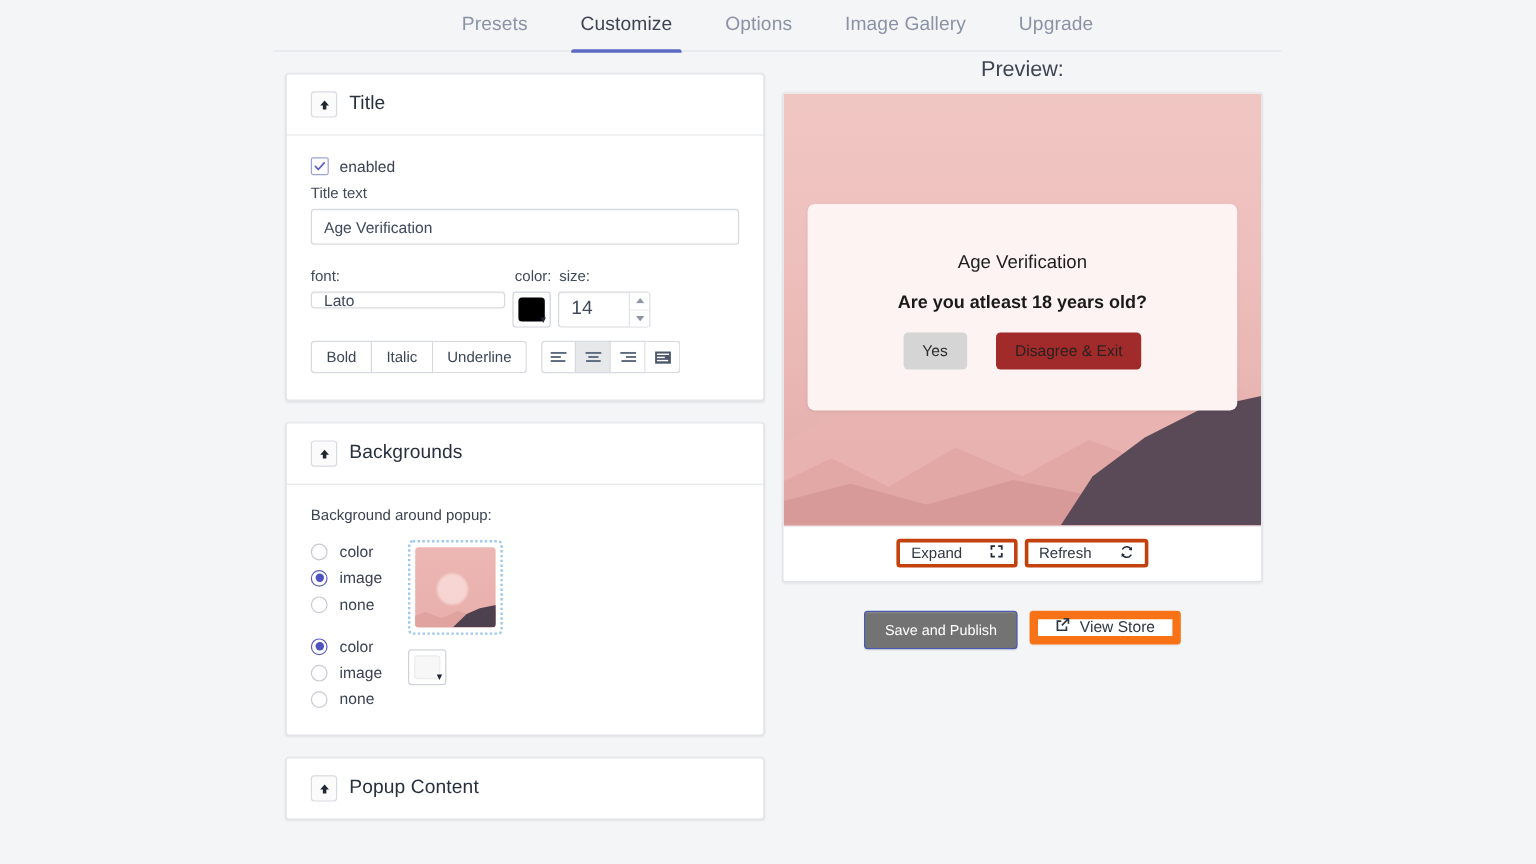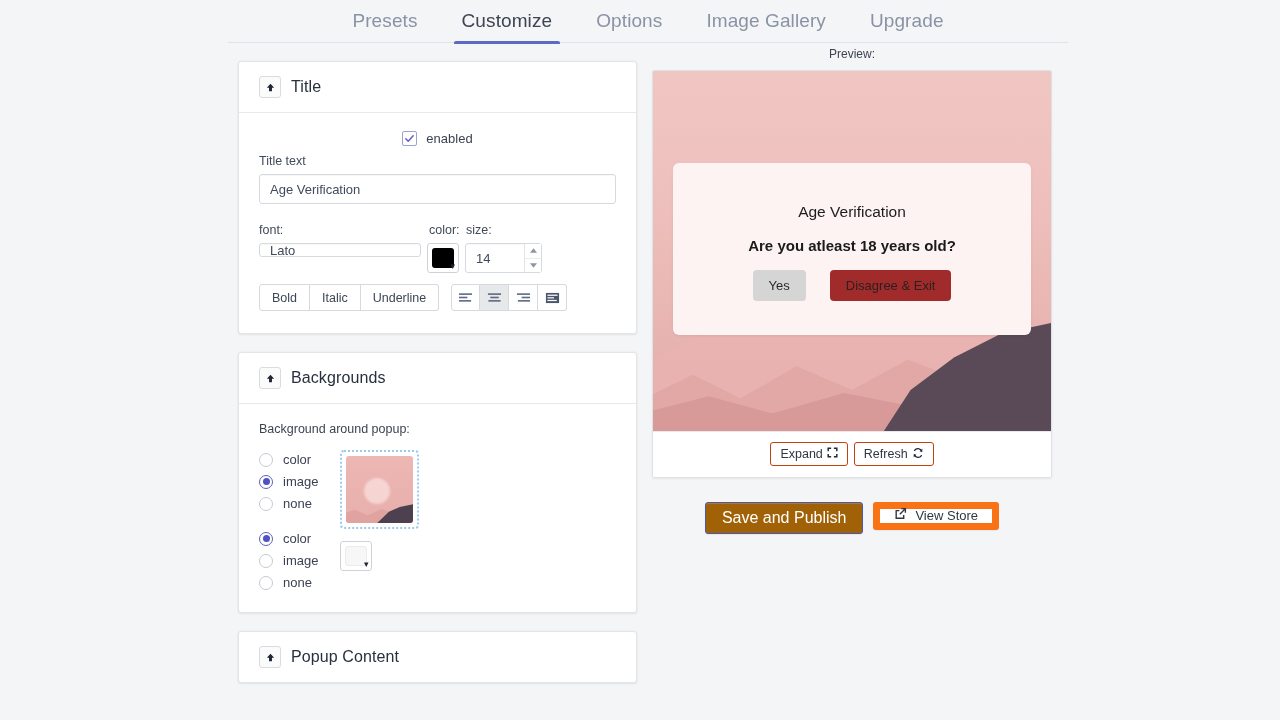--- a/index.html
+++ b/index.html
@@ -15,21 +15,21 @@
   .navbar {
     position: absolute; left: 228px; top: 0; width: 840px; height: 43px;
     border-bottom: 1px solid #e1e3e8;
     display: flex; align-items: center; justify-content: center;
   }
   .nav-tabs { display: flex; align-items: stretch; height: 43px; gap: 0; }
   .nav-tab {
     position: relative;
     display: flex; align-items: center; justify-content: center;
     padding: 0 22px; height: 43px;
-    font-size: 19px; color: #8a93a5; letter-spacing: .1px;
+    font-size: 16px; color: #8a93a5; letter-spacing: .1px;
     cursor: pointer; background: none; border: none;
     font-family: "Liberation Sans", sans-serif;
   }
   .nav-tab.active { color: #3d4452; font-weight: 400; }
   .nav-tab.active::after {
     content: ""; position: absolute; left: 14px; right: 14px; bottom: -1px;
     height: 3px; background: #5c6ac4; border-radius: 2px 2px 0 0;
   }
 
   
@@ -49,21 +49,21 @@
   .collapse-btn {
     width: 22px; height: 22px; border: 1px solid #d8dbe0; border-radius: 3px;
     background: #fbfbfc; display: flex; align-items: center; justify-content: center;
     cursor: pointer; flex: none;
   }
   .collapse-btn svg { display: block; }
   .panel-title { font-size: 16px; color: #28303e; letter-spacing: .1px; }
   .panel-body { padding: 18px 20px 22px 20px; }
 
   
-  .chk-row { display: flex; align-items: center; gap: 9px; margin-bottom: 8px; justify-content: center; }
+  .chk-row { display: flex; align-items: center; gap: 9px; margin-bottom: 8px; }
   .chk {
     width: 15px; height: 15px; border: 1px solid #9aa2d6; border-radius: 2px;
     background: #fff; display: flex; align-items: center; justify-content: center;
     cursor: pointer; flex: none;
   }
   .chk svg { display:block; }
   .chk-label { font-size: 13px; color: #3b4252; }
   .field-label { font-size: 12.5px; color: #414a58; margin-bottom: 6px; }
   .text-input {
     width: 100%; height: 30px; border: 1px solid #d6d9de; border-radius: 3px;
@@ -96,21 +96,21 @@
     position: absolute; right: 3px; bottom: 1px; font-size: 9px; color: #202532;
     line-height: 1;
   }
   .size-wrap {
     display: flex; align-items: stretch; height: 30px;
     border: 1px solid #d6d9de; border-radius: 3px; background: #fff;
     box-shadow: inset 0 1px 1px rgba(0,0,0,0.03);
   }
   .size-input {
     width: 58px; border: none; outline: none; background: transparent;
-    padding: 0 10px; font-size: 13px; color: #404a5c;
+    padding: 0 10px; font-size: 16px; color: #404a5c;
     font-family: "Liberation Sans", sans-serif;
   }
   .spinner { display: flex; flex-direction: column; width: 17px; border-left: 1px solid #e2e4e8; }
   .spin-btn {
     flex: 1; display: flex; align-items: center; justify-content: center;
     cursor: pointer; background: #fff;
   }
   .spin-btn:first-child { border-bottom: 1px solid #e9ebee; }
 
   .btn-groups { display: flex; gap: 12px; margin-top: 11px; }
@@ -171,21 +171,21 @@
   .pop-color-swatch {
     width: 32px; height: 30px; border: 1px solid #cfd3d9; border-radius: 3px;
     background: #fff; position: relative; cursor: pointer; flex: none;
     display: flex; align-items: center; justify-content: center;
     margin-top: 12px;
   }
 
   
   .preview-col { position: absolute; left: 652px; top: 47px; width: 400px; }
   .preview-label {
-    text-align: center; font-size: 12px; color: #3c4452; margin-bottom: 9px;
+    text-align: center; font-size: 18px; color: #3c4452; margin-bottom: 9px;
   }
   .preview-frame {
     width: 400px; border: 1px solid #dfe1e5; border-radius: 2px; background: #fff;
     box-shadow: 0 1px 2px rgba(63,63,68,0.08);
     overflow: hidden;
   }
   .preview-canvas {
     position: relative; width: 100%; height: 360px; overflow: hidden;
     background: linear-gradient(180deg, #f0c6c3 0%, #eec0bd 35%, #e8b5b2 70%, #e3aba9 100%);
   }
@@ -221,32 +221,32 @@
     font-size: 13px; cursor: pointer; font-family: "Liberation Sans", sans-serif;
   }
   .pop-btn.yes { background: #d5d5d5; color: #2b2b2b; }
   .pop-btn.no  { background: #a12b2b; color: #2c2020; }
 
   .preview-toolbar {
     display: flex; justify-content: center; gap: 6px;
     padding: 10px 0 11px 0; background: #fff; border-top: 1px solid #e6e8ec;
   }
   .tool-btn {
-    display: flex; align-items: center; gap: 4px;
-    height: 24px; padding: 0 9px; border: 1px solid #c2410c; border-radius: 3px;
+    display: flex; align-items: center; gap: 23px;
+    height: 24px; padding: 0 9px; border: 3px solid #c2410c; border-radius: 3px;
     background: #fff; font-size: 12.5px; color: #2f3742; cursor: pointer;
     font-family: "Liberation Sans", sans-serif;
   }
 
   .action-row {
     display: flex; justify-content: center; gap: 10px; margin-top: 24px;
   }
   .btn-primary {
-    background: #a16207; color: #fff; border: 1px solid #4c59b0; border-radius: 3px;
-    height: 32px; padding: 0 16px; font-size: 16px; cursor: pointer;
+    background: #737373; color: #fff; border: 1px solid #4c59b0; border-radius: 3px;
+    height: 32px; padding: 0 16px; font-size: 12px; cursor: pointer;
     font-family: "Liberation Sans", sans-serif;
     box-shadow: inset 0 1px 0 rgba(255,255,255,0.15), 0 1px 1px rgba(0,0,0,0.06);
   }
   .btn-secondary {
     background: #fff; color: #2f3742; border: 7px solid #f97316; border-radius: 3px;
     height: 28px; padding: 0 14px; font-size: 13px; cursor: pointer;
     display: flex; align-items: flex-end; gap: 8px;
     font-family: "Liberation Sans", sans-serif;
     box-shadow: 0 1px 1px rgba(0,0,0,0.05);
   }

